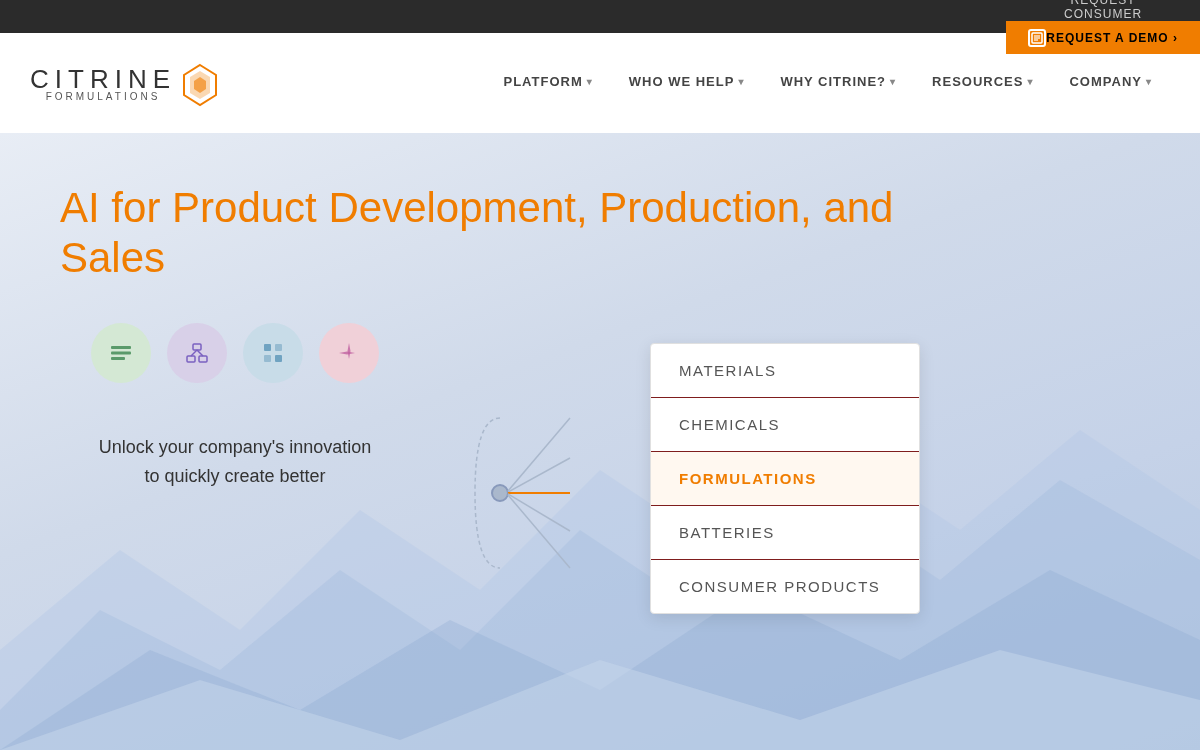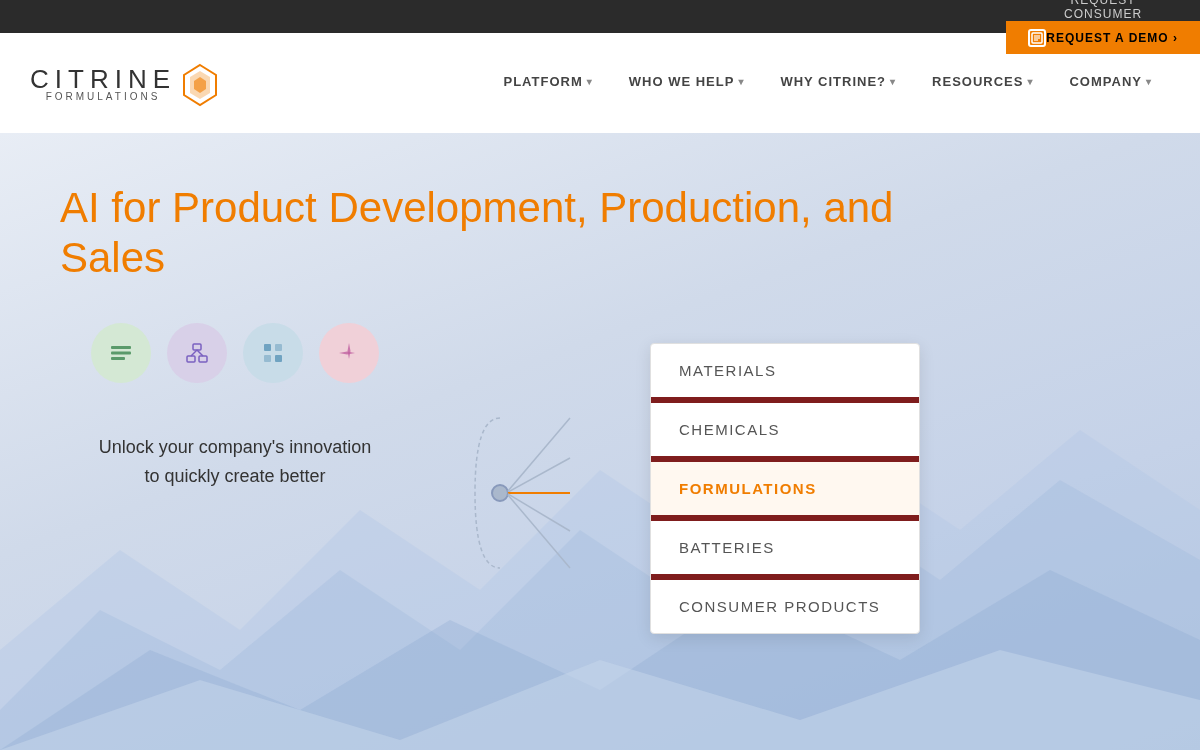--- a/index.html
+++ b/index.html
@@ -193,21 +193,21 @@
       box-shadow: 0 4px 16px rgba(0,0,0,0.1);
       overflow: hidden;
       margin-top: 20px;
     }
     .menu-item {
       padding: 18px 28px;
       font-size: 15px;
       letter-spacing: 1.5px;
       color: #555;
       cursor: pointer;
-      border-bottom: 6px solid #7f1d1d;
+      border-bottom: 1px solid #7f1d1d;
       text-transform: uppercase;
       font-weight: 500;
     }
     .menu-item:last-child { border-bottom: none; }
     .menu-item.active {
       background: #fff8f0;
       color: #f07d00;
       font-weight: 700;
     }
 

